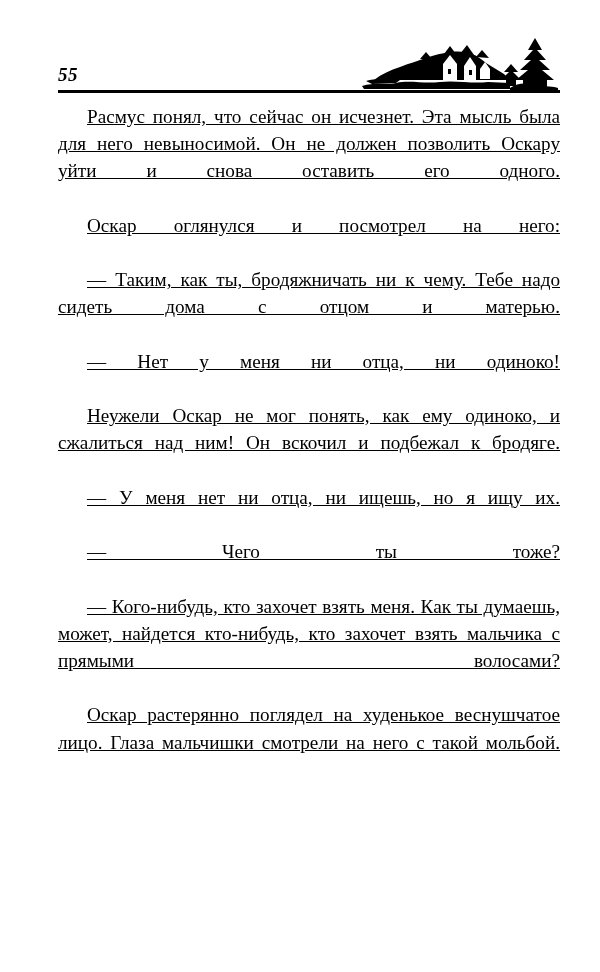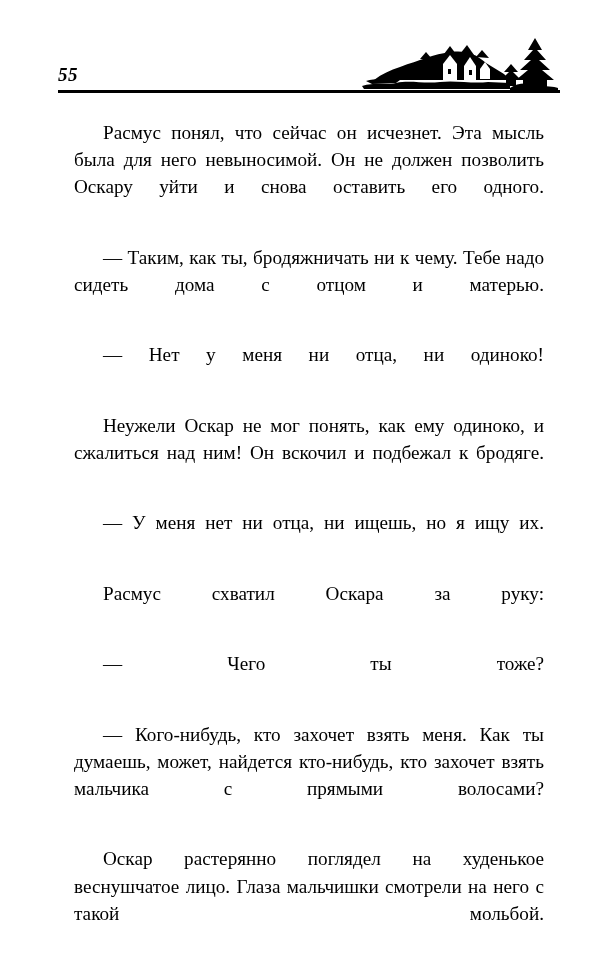--- a/index.html
+++ b/index.html
@@ -73,23 +73,24 @@
     top: 103px;
     width: 502px;
     font-size: 19.2px;
     line-height: 27.2px;
     text-align: justify;
     text-justify: inter-word;
     hyphens: none;
   }
 
   .body-text p {
-    margin: 16px;
+    margin: 0;
     text-indent: 29px;
     text-align: justify;
+    text-decoration: underline;
   }
 
   
   .body-text p:after {
     content: "";
     display: inline-block;
     width: 100%;
   }
 </style>
 </head>
@@ -136,24 +137,24 @@
 
         <path d="M150 52 C 158 46, 168 47, 176 49 C 186 51, 194 50, 198 52 L 198 54 L 150 54 Z"></path>
       </g>
     </svg>
   </div>
 
   <div class="header-rule"></div>
 
   <div class="body-text">
     <p>Расмус понял, что сейчас он исчезнет. Эта мысль была для него невыносимой. Он не должен позволить Оскару уйти и снова оставить его одного.</p>
+    <p>Оскар оглянулся и посмотрел на него:</p>
     <p>— Таким, как ты, бродяжничать ни к чему. Тебе надо сидеть дома с отцом и матерью.</p>
     <p>— Нет у меня ни отца, ни одиноко!</p>
     <p>Неужели Оскар не мог понять, как ему одиноко, и сжалиться над ним! Он вскочил и подбежал к бродяге.</p>
     <p>— У меня нет ни отца, ни ищешь, но я ищу их.</p>
-    <p>Расмус схватил Оскара за руку:</p>
     <p>— Чего ты тоже?</p>
     <p>— Кого-нибудь, кто захочет взять меня. Как ты думаешь, может, найдется кто-нибудь, кто захочет взять мальчика с прямыми волосами?</p>
     <p>Оскар растерянно поглядел на худенькое веснушчатое лицо. Глаза мальчишки смотрели на него с такой мольбой.</p>
 
   </div>
 
 </div>
 
 </body></html>

